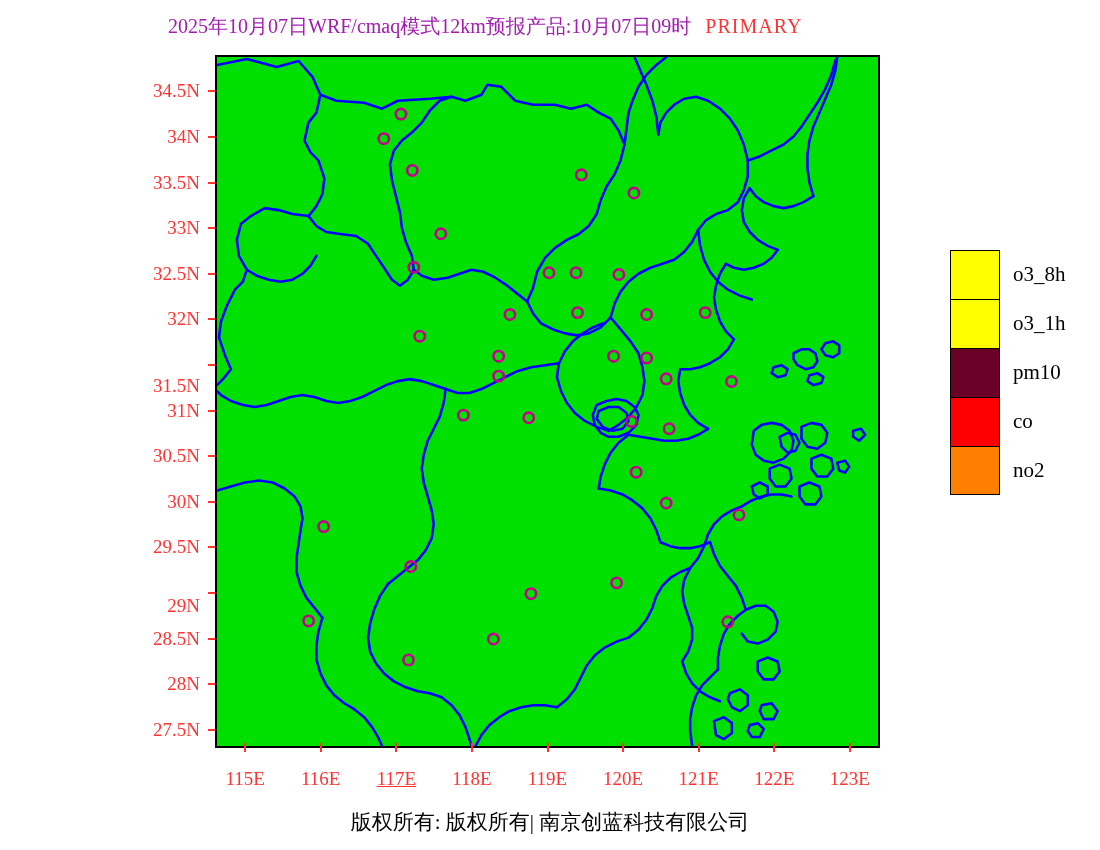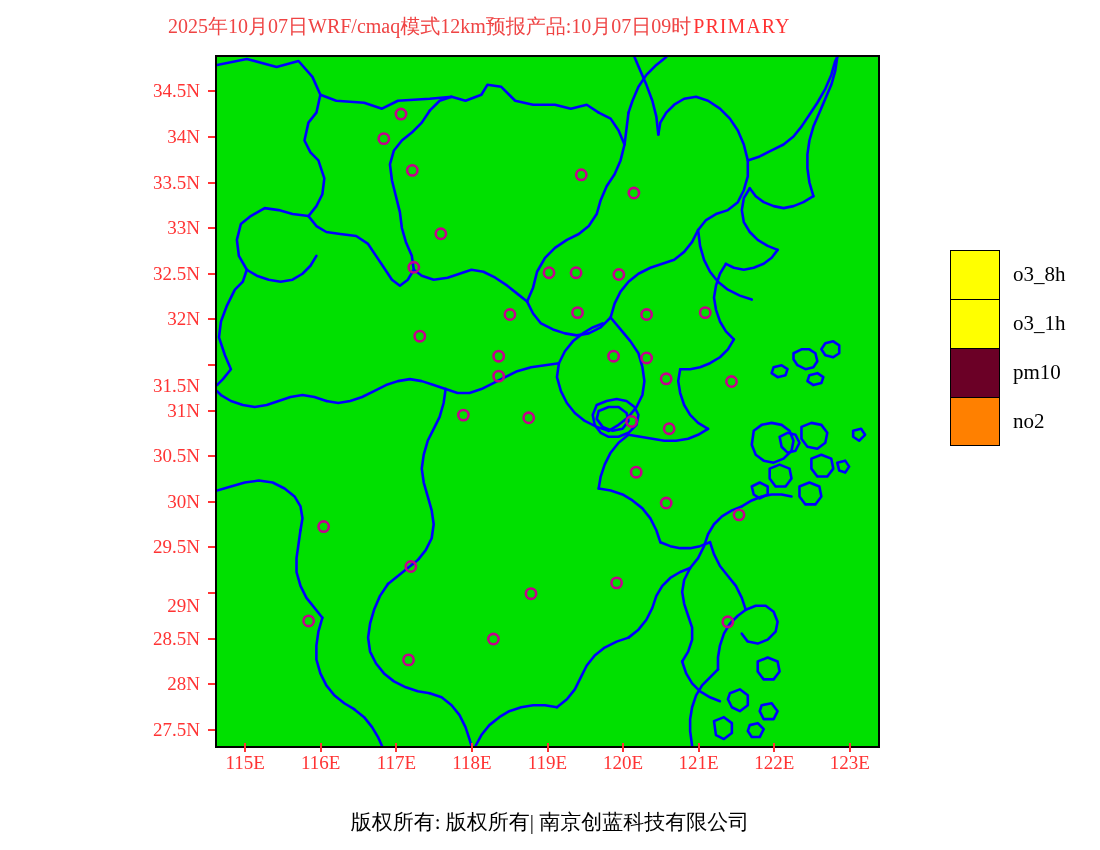--- a/index.html
+++ b/index.html
@@ -22,26 +22,26 @@
     left: 168px;
     top: 12px;
     width: 830px;
     height: 28px;
     white-space: nowrap;
     font-size: 20px;
     line-height: 28px;
     letter-spacing: 0px;
   }
   #title-main {
-    color: #ef4444;
+    color: #a21caf;
     font-family: "Liberation Serif", "DejaVu Serif", serif;
   }
   #title-primary {
     color: #ff3333;
-    margin-left: 2px;
+    margin-left: 14px;
     letter-spacing: 1px;
   }
 
   
   #plot-frame {
     position: absolute;
     left: 215px;
     top: 55px;
     width: 665px;
     height: 693px;
@@ -80,21 +80,21 @@
   }
   #x-axis {
     position: absolute;
     left: 215px;
     top: 752px;
     width: 665px;
     height: 30px;
   }
   .x-label {
     position: absolute;
-    top: 0;
+    top: 16px;
     transform: translateX(-50%);
     text-align: center;
   }
   .tick {
     position: absolute;
     background: #ff3333;
   }
   .y-tick {
     right: -9px;
     width: 9px;
@@ -321,21 +321,21 @@
           <circle cx="192.7" cy="606.4" r="5.2"></circle>
         </g>
     </svg>
   </div>
 
   <div id="x-axis">
       <div class="axis-label x-label" style="left: 30.2273px;">115E</div>
       <div class="tick x-tick" style="left: 29.2273px;"></div>
       <div class="axis-label x-label" style="left: 105.795px;">116E</div>
       <div class="tick x-tick" style="left: 104.795px;"></div>
-      <div class="axis-label x-label" style="left: 181.364px;">117E</div>
+      <div class="axis-label x-label" style="left: 181.364px; text-decoration: underline;">117E</div>
       <div class="tick x-tick" style="left: 180.364px;"></div>
       <div class="axis-label x-label" style="left: 256.932px;">118E</div>
       <div class="tick x-tick" style="left: 255.932px;"></div>
       <div class="axis-label x-label" style="left: 332.5px;">119E</div>
       <div class="tick x-tick" style="left: 331.5px;"></div>
       <div class="axis-label x-label" style="left: 408.068px;">120E</div>
       <div class="tick x-tick" style="left: 407.068px;"></div>
       <div class="axis-label x-label" style="left: 483.636px;">121E</div>
       <div class="tick x-tick" style="left: 482.636px;"></div>
       <div class="axis-label x-label" style="left: 559.205px;">122E</div>
@@ -351,20 +351,24 @@
       </div>
       <div class="legend-row">
         <div class="legend-swatch" style="background: rgb(255, 255, 0);"></div>
         <div class="legend-label">o3_1h</div>
       </div>
       <div class="legend-row">
         <div class="legend-swatch" style="background: rgb(107, 0, 38);"></div>
         <div class="legend-label">pm10</div>
       </div>
       <div class="legend-row">
+        <div class="legend-swatch" style="background: rgb(255, 0, 0);"></div>
+        <div class="legend-label">co</div>
+      </div>
+      <div class="legend-row">
         <div class="legend-swatch" style="background: rgb(255, 128, 0);"></div>
         <div class="legend-label">no2</div>
       </div>
     </div>
 
   <div id="footer">版权所有: 版权所有| 南京创蓝科技有限公司</div>
 
 </div>
 
 </body></html>

